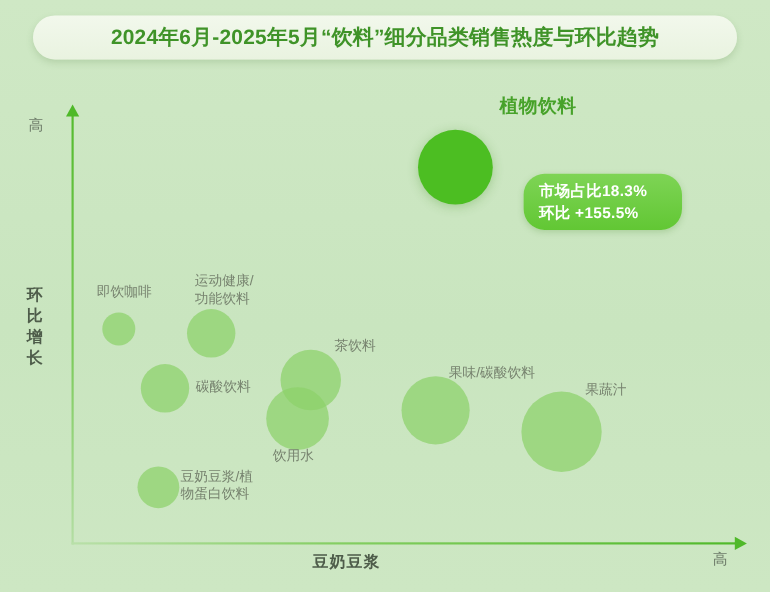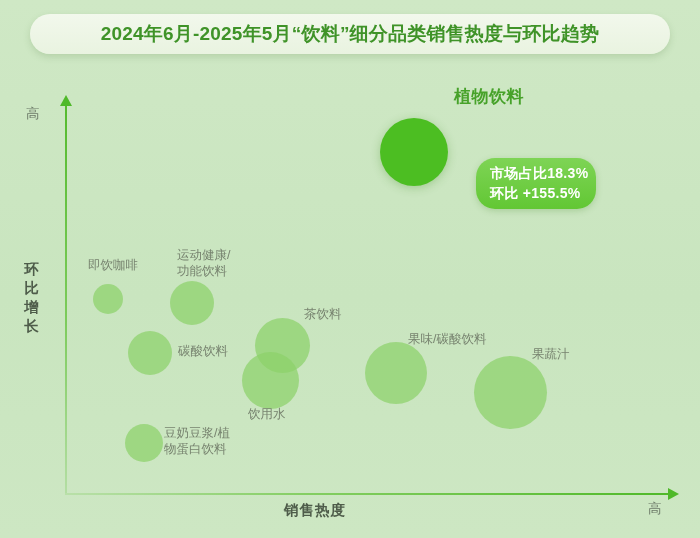--- a/index.html
+++ b/index.html
@@ -132,21 +132,21 @@
     font-size: 17px;
     font-weight: bold;
     letter-spacing: 0.5px;
   }
 
   
   .badge {
     position: absolute;
     left: 476px;
     top: 158px;
-    width: 120px;
+    width: 144px;
     padding: 5px 0 6px 0;
     border-radius: 19px;
     background: linear-gradient(180deg, #7ed455 0%, #62c734 100%);
     box-shadow: 0 2px 6px rgba(70,140,45,0.25);
   }
   .badge-line {
     color: #ffffff;
     font-size: 14px;
     font-weight: bold;
     line-height: 20px;
@@ -165,21 +165,21 @@
   </div>
 
   <div class="axis-y"></div>
   <div class="axis-y-head"></div>
   <div class="axis-x"></div>
   <div class="axis-x-head"></div>
 
   <div class="axis-label y-high">高</div>
   <div class="axis-label x-high">高</div>
   <div class="y-title">环比增长</div>
-  <div class="x-title">销售热度</div>
+  <div class="x-title">豆奶豆浆</div>
 
   <div id="bubble-layer">
       <div class="bubble highlight" title="植物饮料" style="left: 380px; top: 117.56px; width: 68px; height: 68px;"></div>
       <div class="bubble-label hero" style="left: 454px; top: 89px;">植物饮料</div>
       <div class="bubble" title="即饮咖啡" style="left: 93px; top: 284px; width: 30px; height: 30px;"></div>
       <div class="bubble-label " style="left: 76px; top: 257px; margin-left: 12px;">即饮咖啡</div>
       <div class="bubble" title="运动健康/功能饮料" style="left: 170px; top: 280.88px; width: 44px; height: 44px;"></div>
       <div class="bubble-label " style="left: 177px; top: 246.88px;">运动健康/
 功能饮料</div>
       <div class="bubble" title="碳酸饮料" style="left: 128px; top: 331.32px; width: 44px; height: 44px;"></div>

